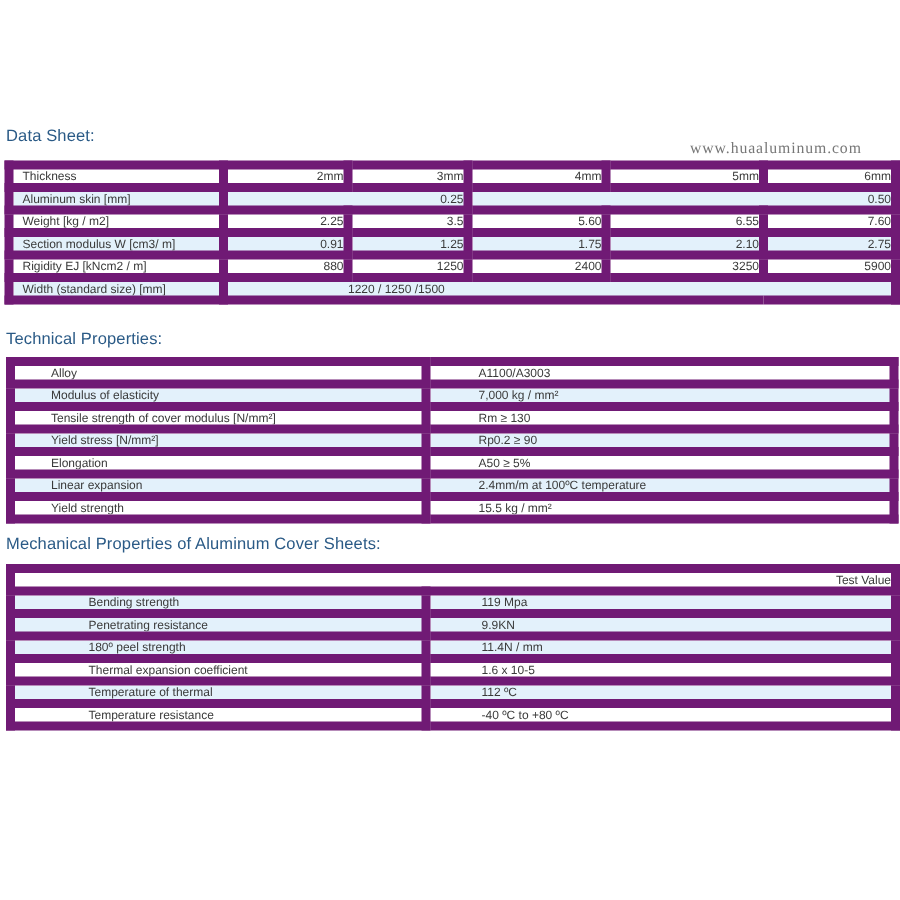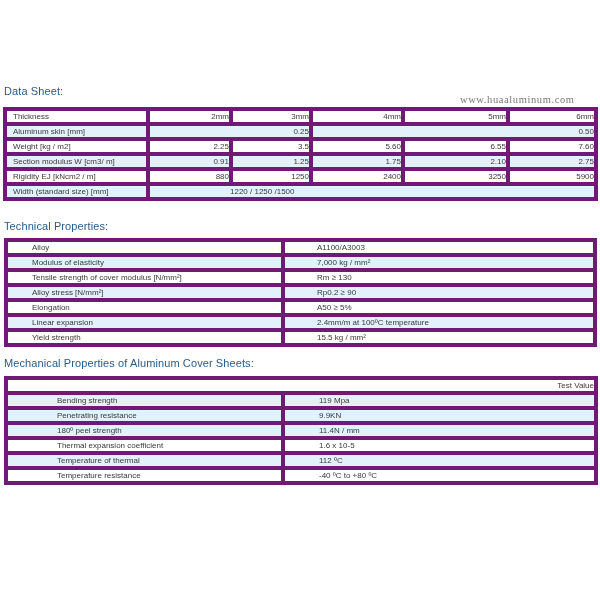--- a/index.html
+++ b/index.html
@@ -7,21 +7,21 @@
     body { position: relative; font-family: "Liberation Sans", sans-serif; color: #333; }
     .section-title {
       position: absolute; left: 4px; font-size: 11px; color: #2a5a86; letter-spacing: 0.1px;
     }
     .watermark {
       position: absolute; left: 460px; top: 94px; font-family: "Liberation Serif", serif;
       font-size: 10.5px; color: #777; letter-spacing: 0.6px;
     }
     table { position: absolute; border-collapse: collapse; table-layout: fixed; }
     td {
-      border: 4px solid #701a75; font-size: 8px; height: 15px; padding: 0 0 0 6px;
+      border: 6px solid #701a75; font-size: 8px; height: 15px; padding: 0 0 0 6px;
       color: #3a3a3a; white-space: nowrap; overflow: hidden; vertical-align: middle;
     }
     tr.alt td { background: #e3f1fb; }
     tr.plain td { background: #ffffff; }
     td.c { text-align: right; padding: 0; }
     #data-sheet { left: 3px; top: 107px; width: 591px; }
     #tech { left: 4px; top: 238px; width: 589px; }
     #tech td.k { padding-left: 24px; }
     #tech td.v { padding-left: 32px; }
     #mech { left: 4px; top: 376px; width: 590px; }
@@ -103,21 +103,21 @@
   </tr>
   <tr class="alt">
     <td class="k">Modulus of elasticity</td>
     <td class="v">7,000 kg / mm²</td>
   </tr>
   <tr class="plain">
     <td class="k">Tensile strength of cover modulus [N/mm²]</td>
     <td class="v">Rm ≥ 130</td>
   </tr>
   <tr class="alt">
-    <td class="k">Alloy stress [N/mm²]</td>
+    <td class="k">Yield stress [N/mm²]</td>
     <td class="v">Rp0.2 ≥ 90</td>
   </tr>
   <tr class="plain">
     <td class="k">Elongation</td>
     <td class="v">A50 ≥ 5%</td>
   </tr>
   <tr class="alt">
     <td class="k">Linear expansion</td>
     <td class="v">2.4mm/m at 100ºC temperature</td>
   </tr>

